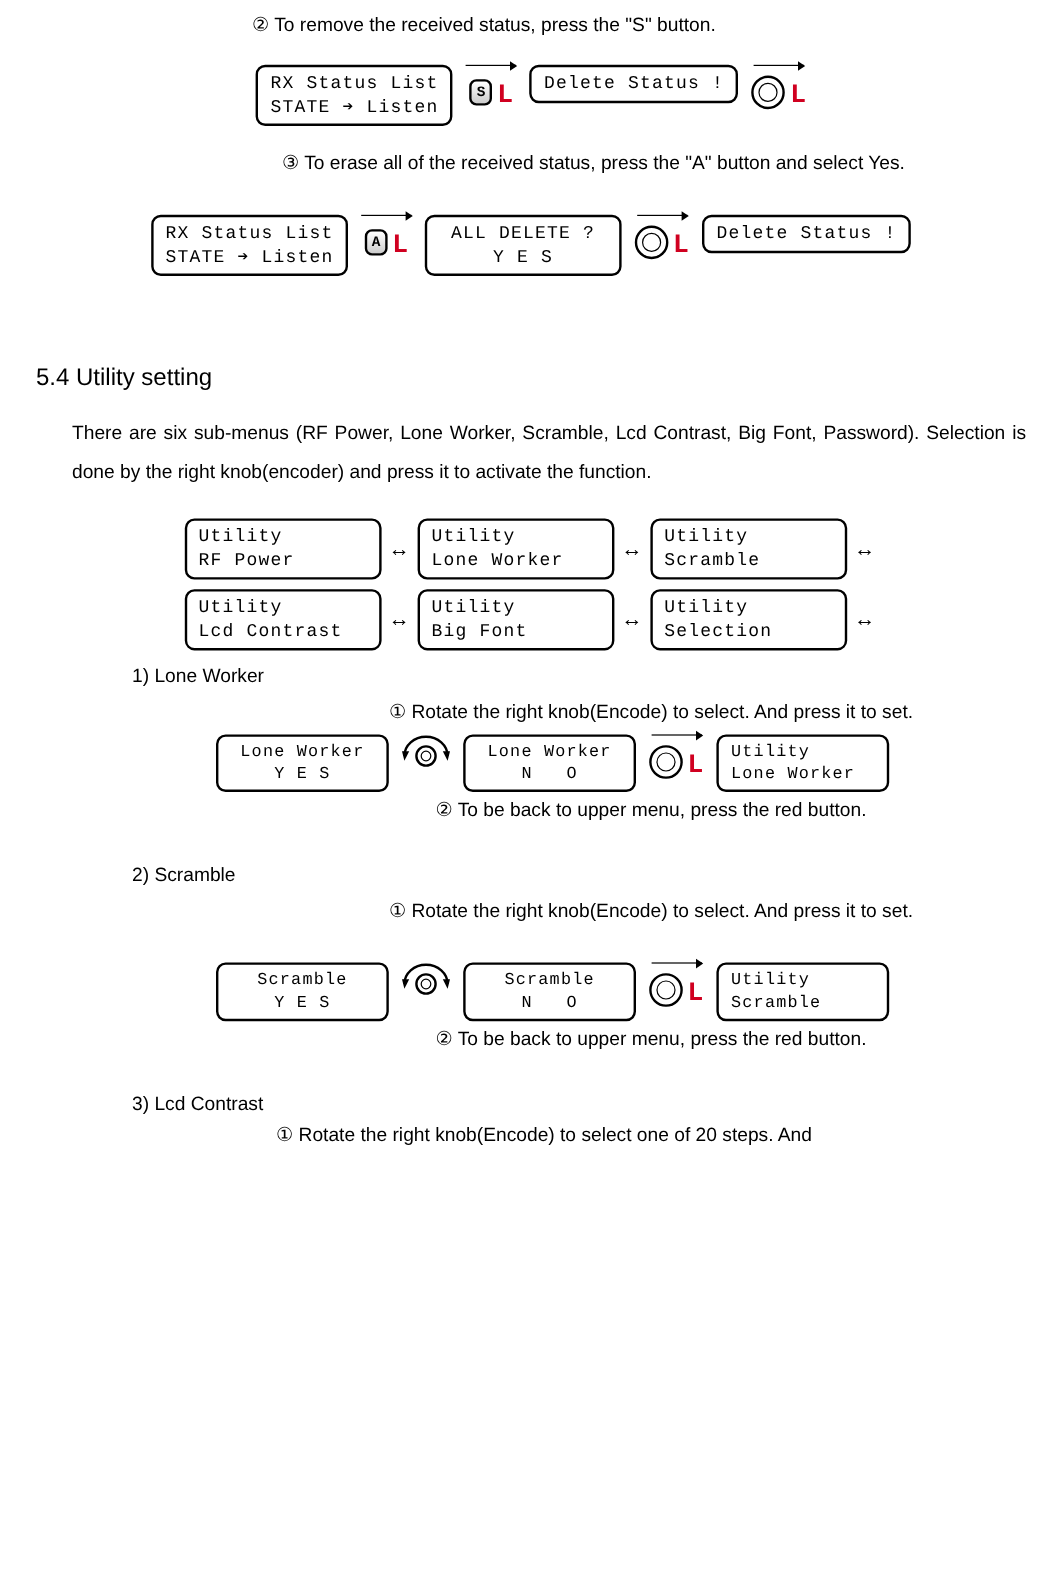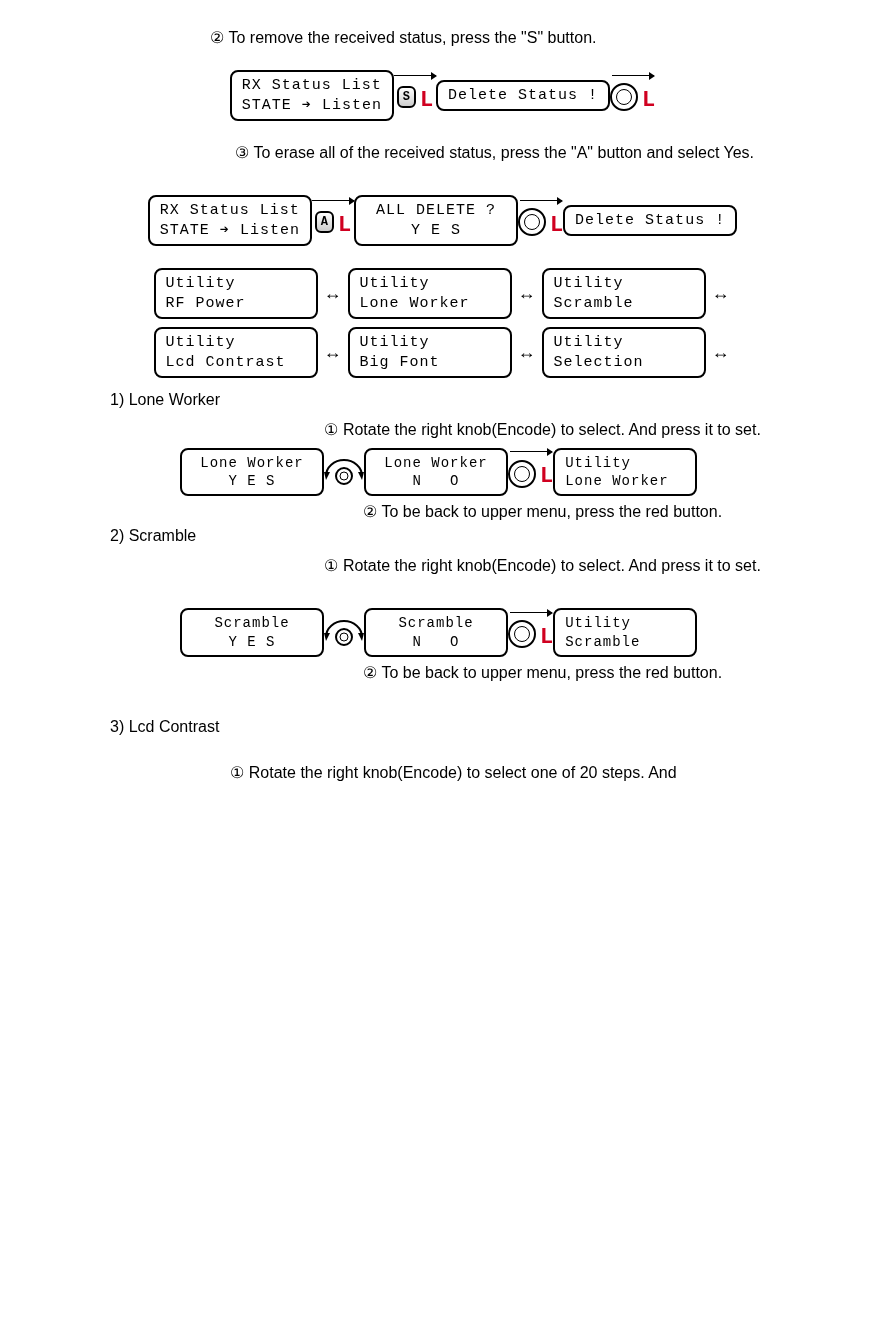--- a/index.html
+++ b/index.html
@@ -8,39 +8,39 @@
     color: #000;
     margin: 0;
     padding: 0;
     width: 885px;
     font-size: 16px;
     line-height: 1.5;
   }
   .page {
     padding: 10px 30px 40px 30px;
   }
-  .indent1 { margin-left: 180px; margin-top: 16px; }
+  .indent1 { margin-left: 180px; }
   .indent-step { margin-left: 205px; text-align: justify; }
   .indent-sub { margin-left: 80px; }
   .indent-sub2 { margin-left: 200px; text-align: center; }
   .section-title {
     font-size: 20px;
     margin-top: 70px;
     margin-bottom: 16px;
   }
   .para {
     margin-left: 30px;
     text-align: justify;
     line-height: 2.0;
   }
   .figrow {
     display: flex;
-    align-items: center;
+    align-items: flex-start;
     justify-content: center;
-    gap: 0;
+    gap: 11px;
     margin: 20px 0 10px 0;
     flex-wrap: nowrap;
   }
   .figrow.left2 { justify-content: flex-start; margin-left: 150px; }
   .lcd {
     border: 2px solid #000;
     border-radius: 8px;
     padding: 4px 10px;
     min-width: 140px;
     font-family: "Courier New", monospace;
@@ -161,20 +161,26 @@
       <div class="row-inline">
         <span class="knob"></span>
         <span class="redL">L</span>
       </div>
     </div>
     <div class="lcd center">
       <span class="l1">Delete Status !</span>
     </div>
   </div>
 
+  <div class="section-title">
+    <span>5.4 Utility setting</span>
+  </div>
+  <div class="para">
+    <span>There are six sub-menus (RF Power, Lone Worker, Scramble, Lcd Contrast, Big Font, Password). Selection is done by the right knob(encoder) and press it to activate the function.</span>
+  </div>
 
   <div class="utilgrid">
     <div class="utilrow">
       <div class="lcd">
         <span class="l1">Utility</span>
         <span class="l2">RF Power</span>
       </div>
       <span class="dbl-arrow">↔</span>
       <div class="lcd">
         <span class="l1">Utility</span>
@@ -239,21 +245,21 @@
     </div>
     <div class="lcd small">
       <span class="l1">Utility</span>
       <span class="l2">Lone Worker</span>
     </div>
   </div>
   <div class="indent-sub2">
     <span>②    To be back to upper menu, press the red button.</span>
   </div>
 
-  <div class="indent-sub" style="">
+  <div class="indent-sub" style="margin-top:30px;">
     <span>2)    Scramble</span>
   </div>
   <div class="indent-sub2" style="margin-top:6px;">
     <span>①    Rotate the right knob(Encode) to select. And press it to set.</span>
   </div>
   <div class="figrow left2" style="margin-top:30px; margin-bottom:4px;">
     <div class="lcd small center">
       <span class="l1">Scramble</span>
       <span class="l2">Y E S</span>
     </div>
@@ -282,17 +288,17 @@
       <span class="l2">Scramble</span>
     </div>
   </div>
   <div class="indent-sub2">
     <span>②    To be back to upper menu, press the red button.</span>
   </div>
 
   <div class="indent-sub" style="margin-top:30px;">
     <span>3)    Lcd Contrast</span>
   </div>
-  <div class="indent-sub2" style="margin-top:22px; text-align:justify;">
+  <div class="indent-sub2" style="margin-top:2px; text-align:justify;">
     <span>①   Rotate the right knob(Encode) to select one of 20 steps. And</span>
   </div>
 
 </div>
 
 </body></html>

